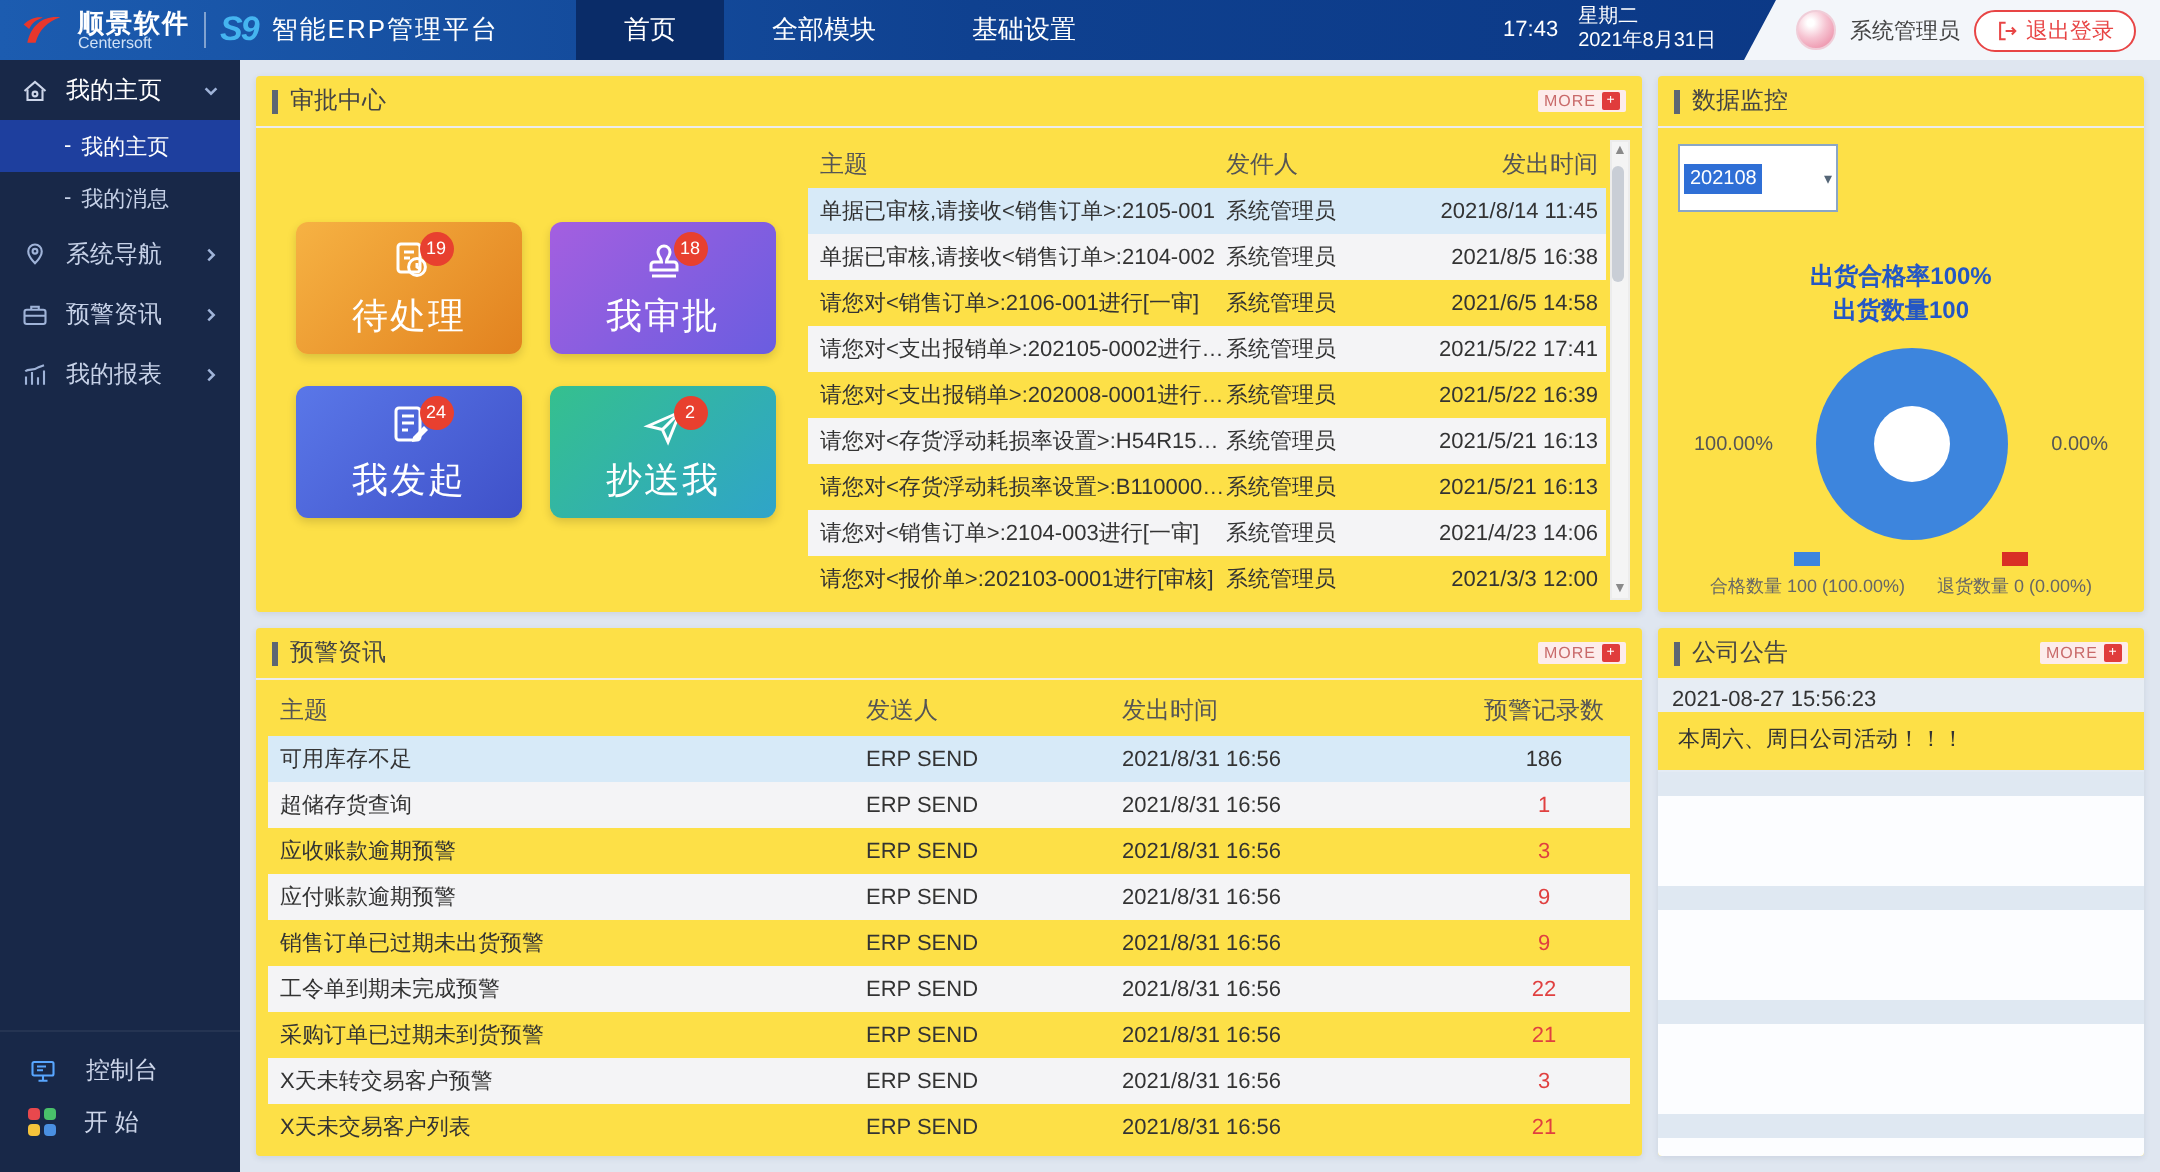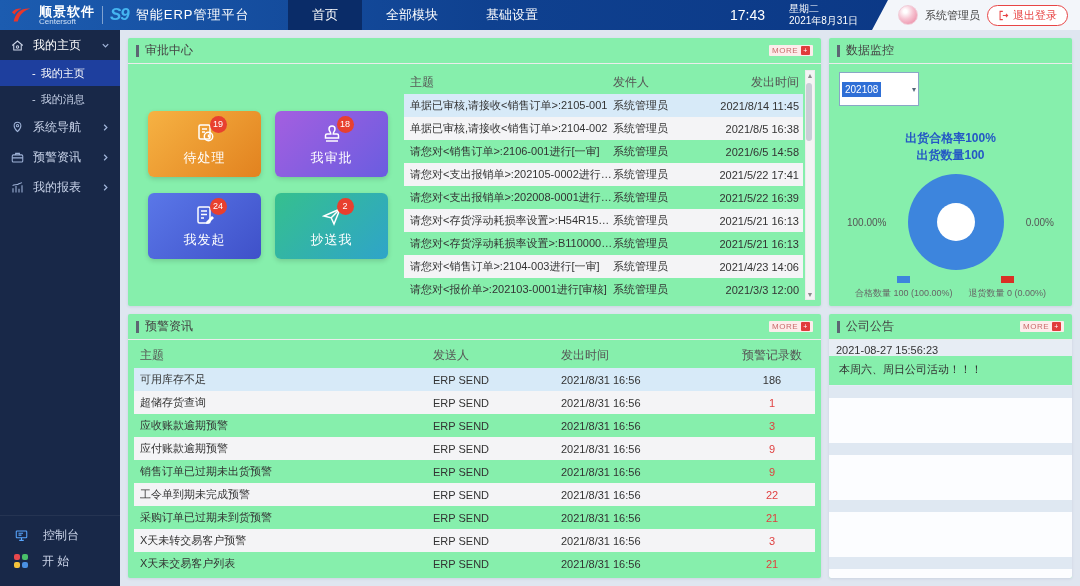--- a/index.html
+++ b/index.html
@@ -13,21 +13,21 @@
   .logo-txt { line-height:1; }
   .logo-cn { font-size:13px; font-weight:bold; letter-spacing:1px; }
   .logo-en { font-size:8px; color:#cfe0f5; }
   .logo-div { width:1px; height:18px; background:rgba(255,255,255,.45); }
   .s9 { font-size:17px; font-weight:bold; font-style:italic; color:#45b5f0; letter-spacing:-1px; }
   .platform { font-size:13px; letter-spacing:1px; }
   .nav { display:flex; height:30px; }
   .nav-item { padding:0 24px; line-height:30px; font-size:13px; cursor:pointer; }
   .nav-item.active { background:#0a2c68; }
   .hdr-spacer { flex:1; }
-  .hdr-time { font-size:14px; margin-right:24px; }
+  .hdr-time { font-size:11px; margin-right:10px; }
   .hdr-date { font-size:10px; line-height:12px; margin-right:14px; text-align:left; }
   .white-wedge { height:30px; background:#f3f6fa; display:flex; align-items:center; gap:7px; padding:0 12px 0 26px; clip-path:polygon(16px 0,100% 0,100% 100%,0 100%); color:#444; }
   .avatar { width:20px; height:20px; border-radius:50%; background:radial-gradient(circle at 35% 30%,#ffffff 10%,#f6c4d2 45%,#ef9eb4 75%,#e8809d); border:1px solid #f0cdd8; flex:none; }
   .user-name { font-size:11px; color:#444; }
   .logout-btn { display:flex; align-items:center; gap:4px; border:1px solid #e84545; border-radius:12px; color:#e84545; font-size:11px; padding:2px 10px; background:#fff; cursor:pointer; white-space:nowrap; }
   .logout-btn svg { width:11px; height:11px; }
 
   
   .sidebar { position:absolute; left:0; top:30px; bottom:0; width:120px; background:#182848; color:#c7d2e8; display:flex; flex-direction:column; }
   .side-item { height:30px; display:flex; align-items:center; gap:8px; padding:0 10px; font-size:12px; cursor:pointer; }
@@ -38,33 +38,33 @@
   .side-sub.active { background:#1e3f9e; color:#fff; }
   .side-footer { margin-top:auto; padding:6px 0 12px 0; border-top:1px solid rgba(255,255,255,.06); }
   .foot-item { height:26px; display:flex; align-items:center; gap:14px; padding:0 14px; font-size:12px; color:#cdd6ea; cursor:pointer; }
   .foot-item svg { width:15px; height:15px; }
   .start-grid { width:14px; height:14px; display:grid; grid-template-columns:6px 6px; grid-template-rows:6px 6px; gap:2px; }
   .start-grid i { border-radius:2px; }
   .sg1{background:#e8484d;} .sg2{background:#49c06a;} .sg3{background:#f5c33b;} .sg4{background:#4a90e2;}
 
   
   .main { position:absolute; left:120px; top:30px; right:0; bottom:0; padding:8px; display:grid; grid-template-columns:1fr 243px; grid-template-rows:268px 1fr; gap:8px; }
-  .panel { background:#86efac; border-radius:2px; box-shadow:0 1px 3px rgba(30,50,90,.10); display:flex; flex-direction:column; overflow:hidden; }
+  .panel { background:#fde047; border-radius:2px; box-shadow:0 1px 3px rgba(30,50,90,.10); display:flex; flex-direction:column; overflow:hidden; }
   .panel-hd { height:26px; border-bottom:1px solid #ececec; display:flex; align-items:center; gap:6px; padding:0 8px; flex:none; }
   .accent { width:3px; height:12px; background:#5d6673; }
   .panel-title { font-size:12px; color:#444; }
   .more { margin-left:auto; background:#fdeceb; color:#c96a6a; font-size:8px; padding:1px 3px; display:flex; align-items:center; gap:3px; border-radius:1px; cursor:pointer; letter-spacing:.5px; }
   .more-ico { width:9px; height:9px; background:#e03c3c; color:#fff; font-size:7px; line-height:9px; text-align:center; border-radius:1px; }
 
   
   .appr-body { flex:1; display:flex; gap:8px; padding:6px 6px 6px 12px; min-height:0; }
   .tiles { width:256px; flex:none; display:grid; grid-template-columns:1fr 1fr; gap:16px 14px; align-content:center; padding:0 8px; }
   .tile { height:66px; border-radius:6px; color:#fff; display:flex; flex-direction:column; align-items:center; justify-content:center; gap:3px; position:relative; cursor:pointer; box-shadow:0 2px 5px rgba(0,0,0,.15); }
   .tile svg { width:24px; height:24px; }
-  .tile-label { font-size:13px; letter-spacing:1px; }
+  .tile-label { font-size:18px; letter-spacing:1px; }
   .t-orange { background:linear-gradient(135deg,#f6b243,#e2821f); }
   .t-purple { background:linear-gradient(135deg,#a45fe0,#6a5de0); }
   .t-blue   { background:linear-gradient(135deg,#5a77e8,#3f51c9); }
   .t-green  { background:linear-gradient(135deg,#35c08e,#2fa4c9); }
   .badge { position:absolute; top:5px; left:calc(50% + 5px); min-width:17px; height:17px; border-radius:9px; background:#e8402f; color:#fff; font-size:9px; line-height:17px; text-align:center; padding:0 3px; }
   .atable { flex:1; position:relative; padding-right:12px; min-width:0; }
   .athead { display:flex; height:24px; align-items:center; font-size:12px; color:#555; }
   .arow { display:flex; height:23px; align-items:center; font-size:11px; color:#333; cursor:pointer; }
   .c-subj { flex:1; padding-left:6px; white-space:nowrap; overflow:hidden; text-overflow:ellipsis; }
   .c-sender { width:86px; flex:none; }

